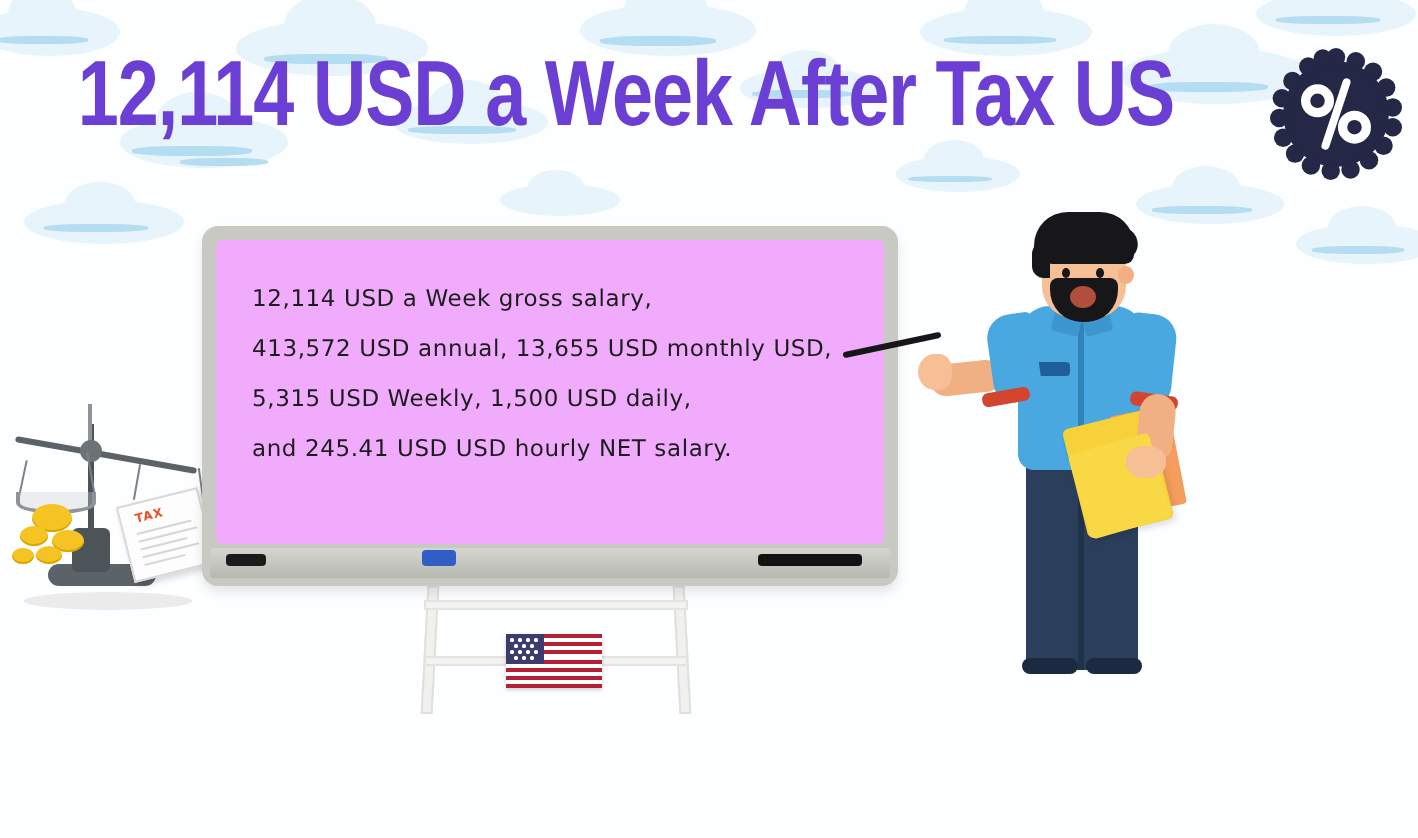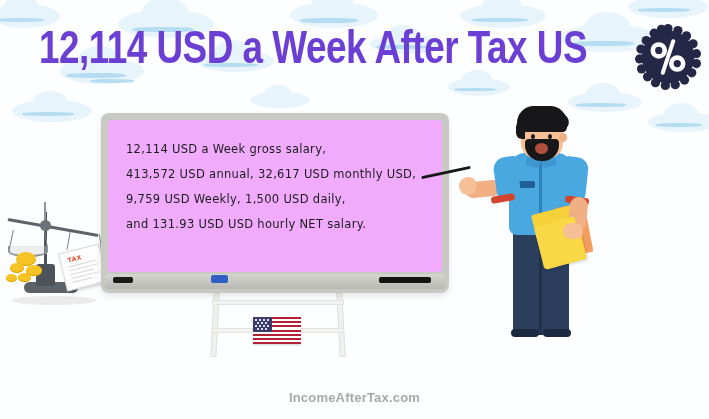--- a/index.html
+++ b/index.html
@@ -523,23 +523,23 @@
       <i style="left:4px;  top:11px;"></i>
         <i style="left:8px; top:11px;"></i>
       <i style="left:12px; top:11px;"></i>
     </div>
   </div>
 
   <div id="board">
     <div id="board-inner">
       <div id="board-lines">
         <div>12,114 USD a Week gross salary,</div>
-        <div>413,572 USD annual, 32,617 USD monthly USD,</div>
-        <div>9,759 USD Weekly, 1,500 USD daily,</div>
-        <div>and 131.93 USD USD hourly NET salary.</div>
+        <div>413,572 USD annual, 13,655 USD monthly USD,</div>
+        <div>5,315 USD Weekly, 1,500 USD daily,</div>
+        <div>and 245.41 USD USD hourly NET salary.</div>
       </div>
     </div>
     <div id="tray">
       <div class="marker" id="marker-left"></div>
       <div class="marker" id="eraser-blue"></div>
       <div class="marker" id="marker-right"></div>
     </div>
   </div>
 
   <div id="person">
@@ -575,15 +575,14 @@
     <div class="p" id="p-mouth"></div>
     <div class="p" id="p-brow-l"></div>
     <div class="p" id="p-brow-r"></div>
     <div class="p" id="p-eye-l"></div>
     <div class="p" id="p-eye-r"></div>
     <div class="p" id="p-hair"></div>
     <div class="p" id="p-hair-fringe"></div>
     <div class="p" id="p-hair-side"></div>
   </div>
 
-  <div id="footer">IncomeAfterTax.com</div>
 
 </div>
 
 </body></html>

